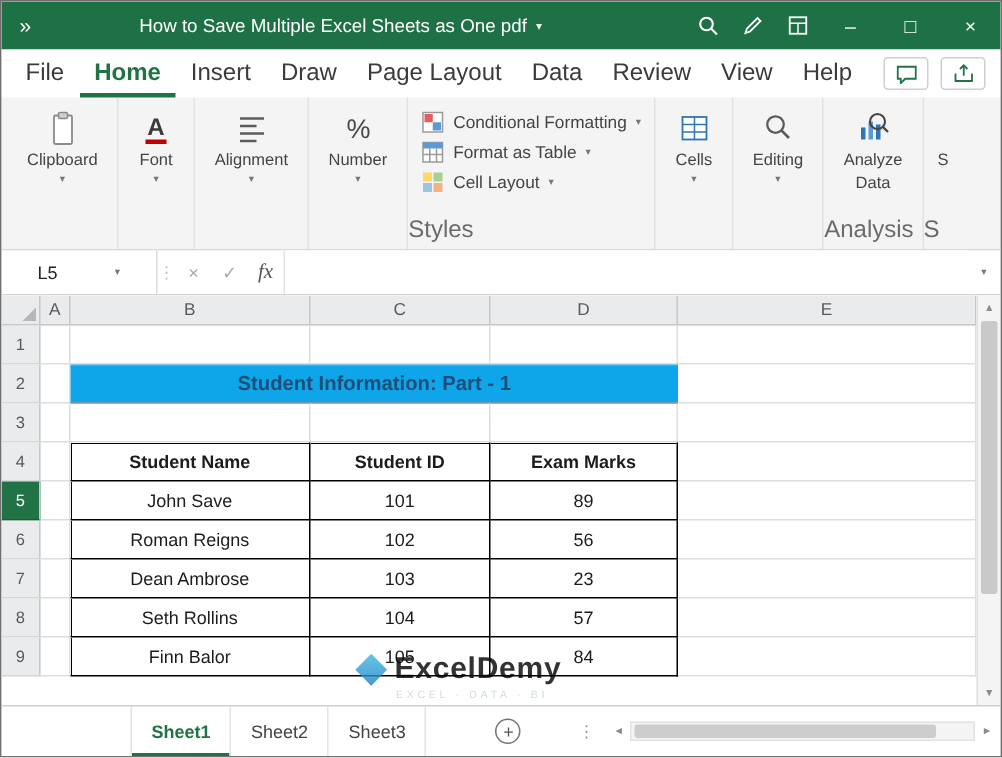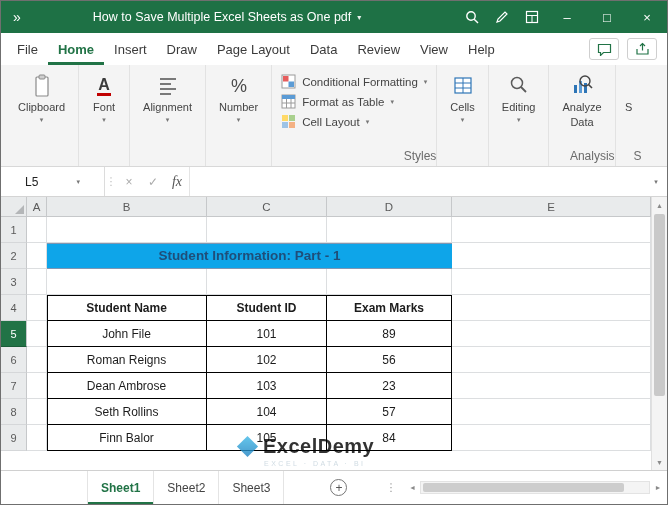--- a/index.html
+++ b/index.html
@@ -10,32 +10,32 @@
   .titlebar { height: 32px; background: #1E7145; display: flex; align-items: center; color: #fff; }
   .qat { padding: 0 10px 0 12px; font-size: 14px; cursor: default; }
   .tb-title { display: flex; align-items: center; gap: 6px; font-size: 12.5px; margin-left: 62px; white-space: nowrap; }
   .tb-dd { font-size: 8px; opacity: .9; }
   .tb-spacer { flex: 1; }
   .tb-ico { width: 30px; height: 32px; display: flex; align-items: center; justify-content: center; }
   .winbtn { width: 40px; height: 32px; display: flex; align-items: center; justify-content: center; font-size: 13px; }
 
   
   .menubar { height: 32px; background: #fff; display: flex; align-items: stretch; padding: 0 6px; }
-  .menuitem { padding: 0 10px; font-size: 13px; color: #3b3b3b; display: flex; align-items: center; }
+  .menuitem { padding: 0 10px; font-size: 16px; color: #3b3b3b; display: flex; align-items: center; }
   .menuitem.active { color: #217346; font-weight: bold; box-shadow: inset 0 -3px 0 #217346; }
   .menu-right { margin-left: auto; display: flex; align-items: center; gap: 8px; padding-right: 4px; }
   .mr-btn { width: 30px; height: 22px; border: 1px solid #cfcfcf; border-radius: 3px; display: flex; align-items: center; justify-content: center; background: #fff; }
 
   
   .ribbon { height: 102px; background: #F4F4F4; border-bottom: 1px solid #D8D8D8; display: flex; align-items: stretch; padding-left: 4px; overflow: hidden; }
   .rgroup { position: relative; display: flex; flex-direction: column; align-items: center; padding: 6px 9px 18px 9px; border-right: 1px solid #E2E2E2; }
   .bigbtn { display: flex; flex-direction: column; align-items: center; gap: 2px; padding: 2px 4px; }
   .blabel { font-size: 11px; color: #444; line-height: 13px; text-align: center; white-space: nowrap; }
   .dd { font-size: 7px; color: #777; line-height: 8px; }
-  .glabel { position: absolute; bottom: 3px; left: 0; right: 0; text-align: right; font-size: 12px; color: #6b6b6b; white-space: nowrap; }
+  .glabel { position: absolute; bottom: 3px; left: 0; right: 0; text-align: left; font-size: 16px; color: #6b6b6b; white-space: nowrap; }
   .stylesitems { display: flex; flex-direction: column; align-items: flex-start; gap: 5px; margin-top: 3px; }
   .sitem { display: flex; align-items: center; gap: 6px; font-size: 11.5px; color: #444; white-space: nowrap; }
   .rgroup.partial { width: 26px; overflow: hidden; border-right: none; padding: 6px 2px 18px 2px; }
 
   
   .formulabar { height: 30px; background: #fff; border-bottom: 1px solid #D4D4D4; display: flex; align-items: stretch; }
   .namebox { width: 104px; display: flex; align-items: center; padding: 0 24px; font-size: 12px; color: #222; border-right: 1px solid #DcDcDc; }
   .namebox .dd { margin-left: auto; }
   .fb-div { width: 12px; display: flex; align-items: center; justify-content: center; color: #c0c0c0; font-size: 11px; }
   .fbtn { width: 24px; display: flex; align-items: center; justify-content: center; color: #ABABAB; font-size: 12px; }
@@ -368,21 +368,21 @@
         <div class="c wA"></div>
         <div class="c wB tb th left top">Student Name</div>
         <div class="c wC tb th top">Student ID</div>
         <div class="c wD tb th top">Exam Marks</div>
         <div class="c wE"></div>
       </div>
 
       <div class="grow">
         <div class="rh sel">5</div>
         <div class="c wA"></div>
-        <div class="c wB tb left">John File</div>
+        <div class="c wB tb left">John Save</div>
         <div class="c wC tb">101</div>
         <div class="c wD tb">89</div>
         <div class="c wE"></div>
       </div>
 
       <div class="grow">
         <div class="rh">6</div>
         <div class="c wA"></div>
         <div class="c wB tb left">Roman Reigns</div>
         <div class="c wC tb">102</div>

